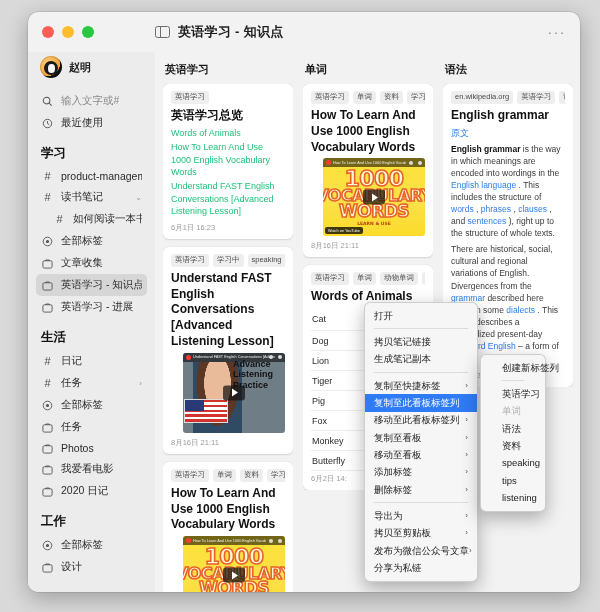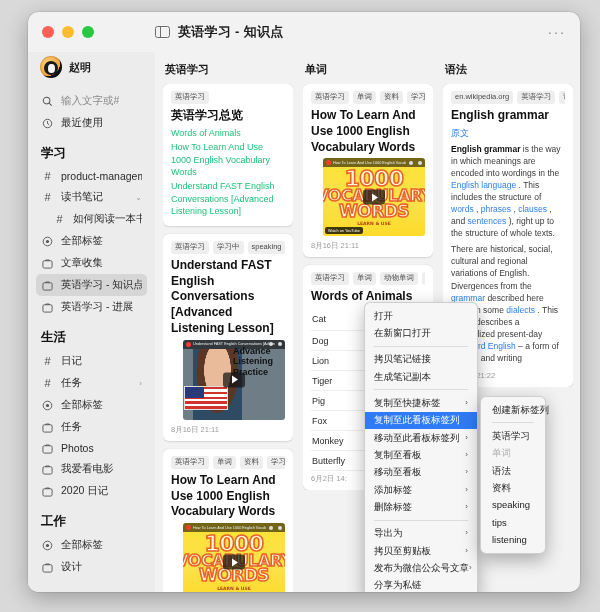--- a/index.html
+++ b/index.html
@@ -201,25 +201,25 @@
   .mi {
     display: flex; align-items: center; padding: 2.5px 9px;
     white-space: nowrap; line-height: 1.3;
   }
   .mi .arrow { margin-left: auto; font-size: 8px; color: #5a5a5a; }
   .mi.hl { background: #2f7bf5; color: #fff; margin: 0 0px; gap: 48px; }
   .mi.hl .arrow { color: #fff; }
   .msep { height: 1px; background: #dcdcdc; margin: 4px 9px; }
   
   .submenu {
-    position: absolute; left: 452px; top: 384px; width: 66px;
+    position: absolute; left: 452px; top: 342px; width: 66px;
     background: #f6f6f6; border-radius: 6px;
     border: .5px solid rgba(0,0,0,.16);
     box-shadow: 0 6px 18px rgba(0,0,0,.3);
-    padding: 4px 2px; z-index: 60;
+    padding: 4px 12px; z-index: 60;
     font-size: 9.5px; color: #1d1d1d;
   }
   .submenu .mi.dim { color: #b2b2b2; }
 </style>
 </head>
 <body>
 
 <div class="window">
 
   <div class="titlebar">
@@ -406,20 +406,21 @@
           <div class="col-title">英语学习</div>
           <div class="col-cards">
             <div class="card">
               <div class="tags">
                 <span class="tag">英语学习</span>
               </div>
               <div class="card-title">英语学习总览</div>
               <div class="link-line">Words of Animals</div>
               <div class="link-line">How To Learn And Use 1000 English Vocabulary Words</div>
               <div class="link-line">Understand FAST English Conversations [Advanced Listening Lesson]</div>
+              <div class="stamp">6月1日 16:23</div>
             </div>
             <div class="card">
               <div class="tags">
                 <span class="tag">英语学习</span>
                 <span class="tag">学习中</span>
                 <span class="tag">speaking</span>
               </div>
               <div class="card-title">Understand FAST English Conversations [Advanced Listening Lesson]</div>
               <div class="thumb thumb-conv">
                 <div class="conv-person"></div>
@@ -560,23 +561,20 @@
           </div>
         </div>
       </div>
 
   </div>
 
   <div class="ctxmenu" id="ctxmenu">
       <div class="mi">
         <span>打开</span>
       </div>
-      <div class="mi">
-        <span>在新窗口打开</span>
-      </div>
       <div class="msep"></div>
       <div class="mi">
         <span>拷贝笔记链接</span>
       </div>
       <div class="mi">
         <span>生成笔记副本</span>
       </div>
       <div class="msep"></div>
       <div class="mi">
         <span>复制至快捷标签</span>

